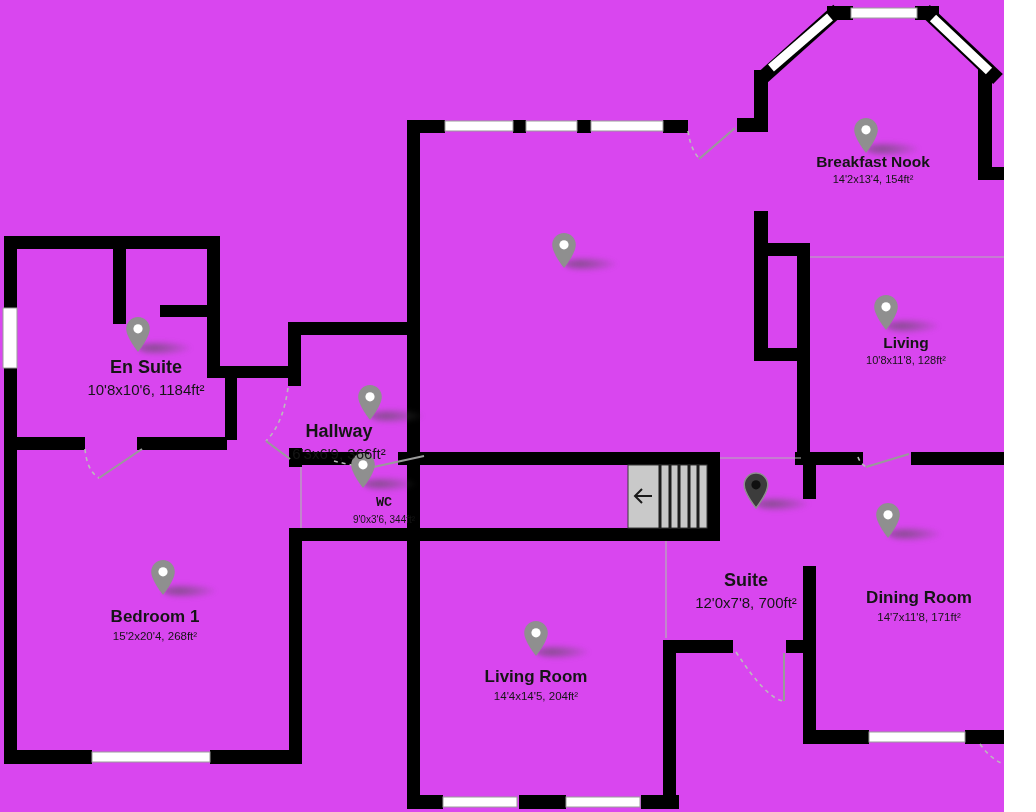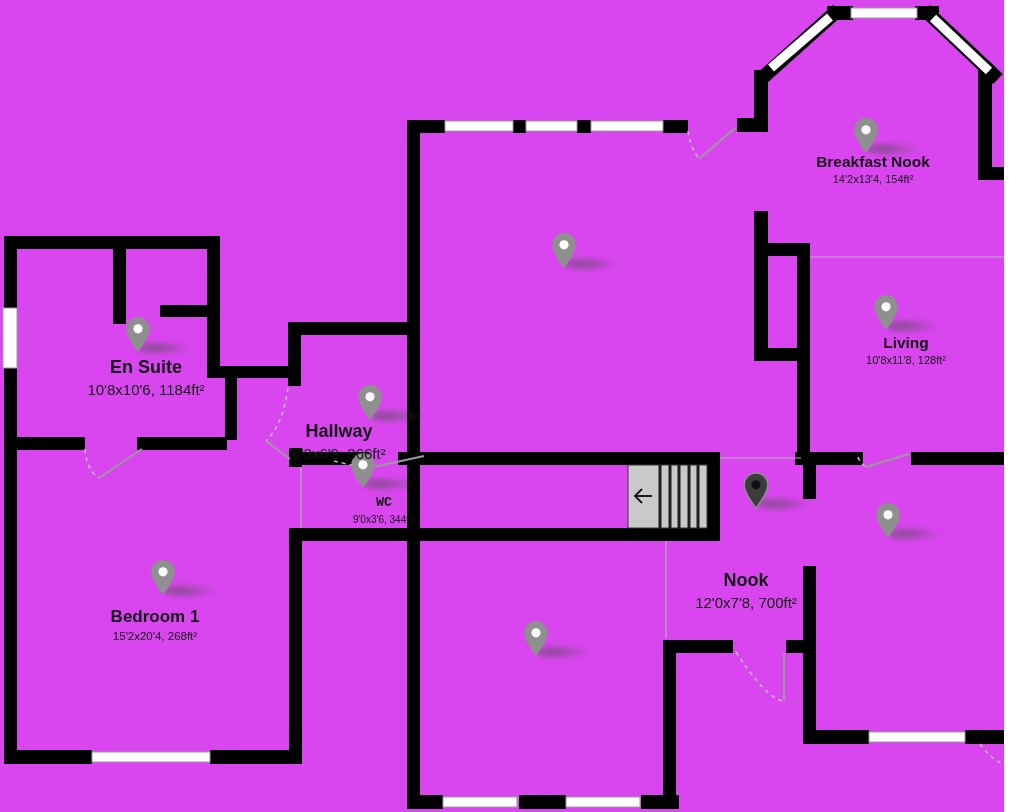--- a/index.html
+++ b/index.html
@@ -217,28 +217,36 @@
         </svg></div>
       <div class="room-label size-lg" style="left: 155px; top: 606px;">
         <div class="room-name">Bedroom 1</div>
         <div class="room-dims">15'2x20'4, 268ft²</div>
       </div>
       <div class="pin-shadow" style="left: 536px; top: 644px;"></div>
       <div class="pin" style="left: 521px; top: 619px;"><svg width="30" height="40" viewBox="0 0 30 40">
           <path d="M15 2C8.4 2 3.2 7.2 3.2 13.8 3.2 22.6 15 37 15 37s11.8-14.4 11.8-23.2C26.8 7.2 21.6 2 15 2Z" fill="#8f8f8f"></path>
           <circle cx="15" cy="13.8" r="4.6" fill="#ffffff"></circle>
         </svg></div>
+      <div class="room-label size-lg" style="left: 536px; top: 666px;">
+        <div class="room-name">Living Room</div>
+        <div class="room-dims">14'4x14'5, 204ft²</div>
+      </div>
       <div class="pin-shadow" style="left: 756px; top: 496px;"></div>
       <div class="pin" style="left: 741px; top: 471px;"><svg width="30" height="40" viewBox="0 0 30 40">
           <path d="M15 2C8.4 2 3.2 7.2 3.2 13.8 3.2 22.6 15 37 15 37s11.8-14.4 11.8-23.2C26.8 7.2 21.6 2 15 2Z" fill="#3c3c3c" stroke="#8f8f8f" stroke-width="1.5"></path>
           <circle cx="15" cy="13.8" r="4.6" fill="#101010"></circle>
         </svg></div>
       <div class="room-label size-xs" style="left: 746px; top: 569px;">
-        <div class="room-name">Nook</div>
+        <div class="room-name">Suite</div>
         <div class="room-dims">12'0x7'8, 700ft²</div>
       </div>
       <div class="pin-shadow" style="left: 888px; top: 526px;"></div>
       <div class="pin" style="left: 873px; top: 501px;"><svg width="30" height="40" viewBox="0 0 30 40">
           <path d="M15 2C8.4 2 3.2 7.2 3.2 13.8 3.2 22.6 15 37 15 37s11.8-14.4 11.8-23.2C26.8 7.2 21.6 2 15 2Z" fill="#8f8f8f"></path>
           <circle cx="15" cy="13.8" r="4.6" fill="#ffffff"></circle>
         </svg></div>
+      <div class="room-label size-lg" style="left: 919px; top: 587px;">
+        <div class="room-name">Dining Room</div>
+        <div class="room-dims">14'7x11'8, 171ft²</div>
+      </div>
     </div>
 </div>
 
 </body></html>

